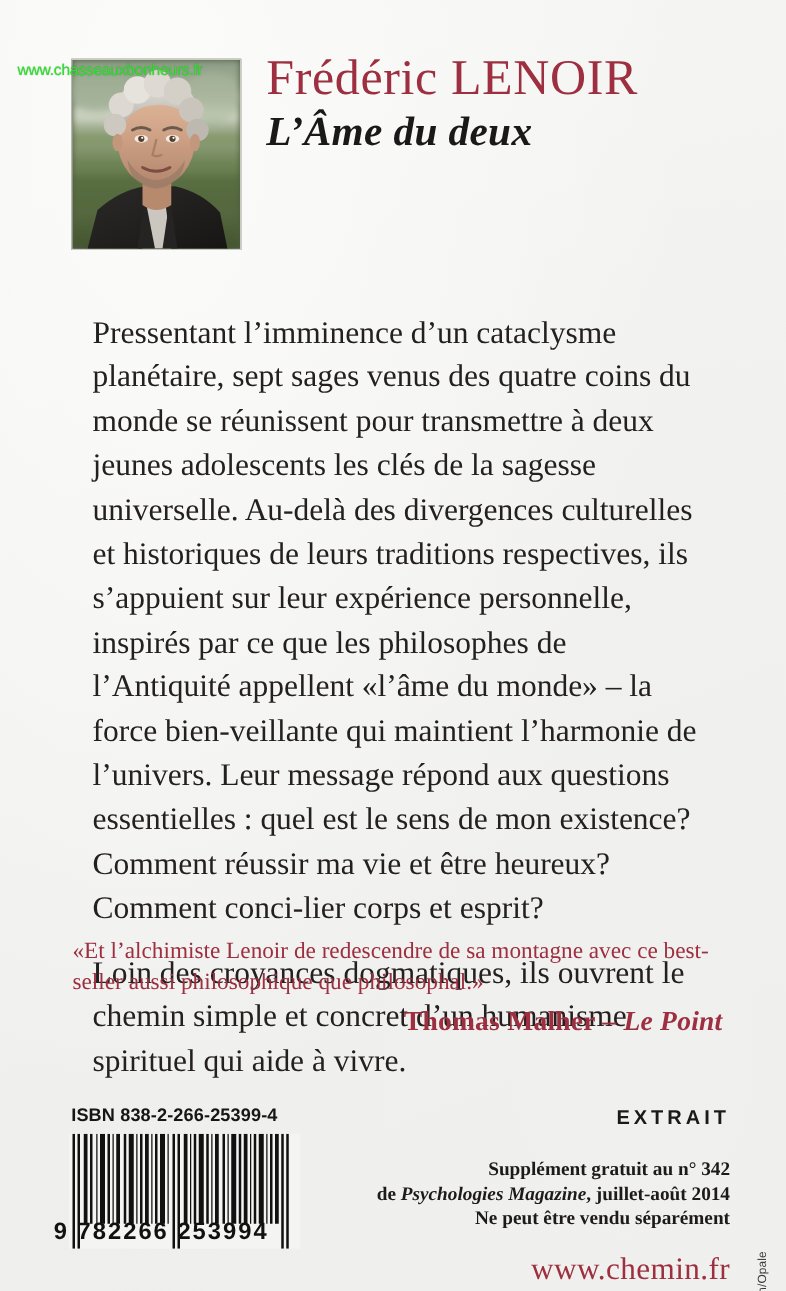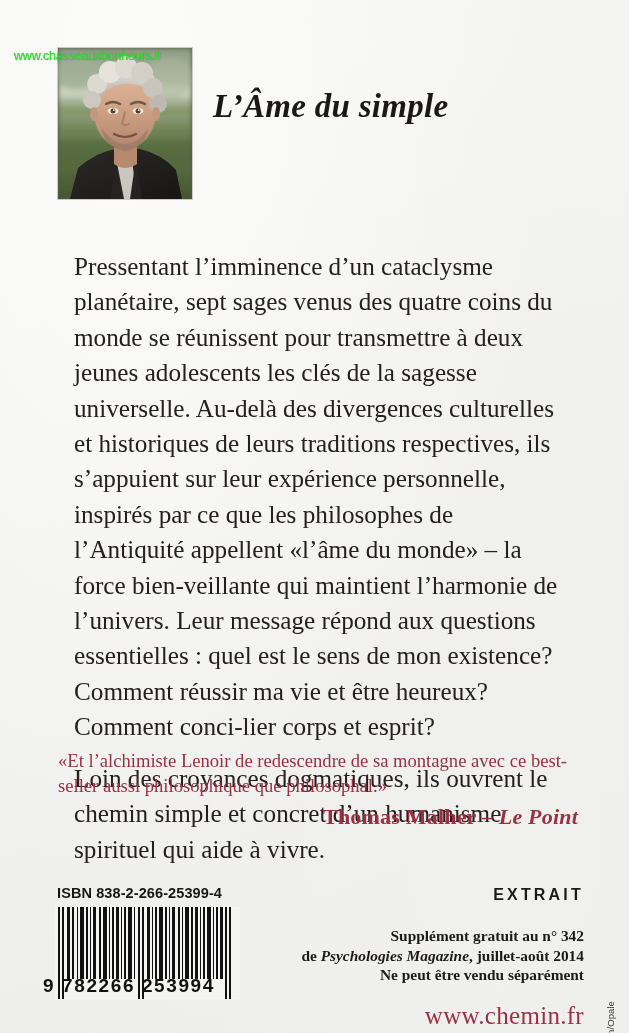--- a/index.html
+++ b/index.html
@@ -272,21 +272,22 @@
           <path d="M56 86 Q67 92 78 86" stroke="#7d4d45" stroke-width="2.2" fill="none" stroke-linecap="round"></path>
 
           <ellipse cx="36" cy="66" rx="4" ry="7" fill="#c2977b"></ellipse>
           <ellipse cx="98" cy="66" rx="4" ry="7" fill="#c2977b"></ellipse>
         </g>
       </svg>
     </div>
 
     <div id="watermark">www.chasseauxbonheurs.fr</div>
 
-    <div id="book-title">L’Âme du simple</div>
+    <div id="author-name">Frédéric LENOIR</div>
+    <div id="book-title">L’Âme du deux</div>
   </div>
 
   <div id="blurb">
     <p>Pressentant l’imminence d’un cataclysme planétaire, sept sages venus des quatre coins du monde se réunissent pour transmettre à deux jeunes adolescents les clés de la sagesse universelle. Au-delà des divergences culturelles et historiques de leurs traditions respectives, ils s’appuient sur leur expérience personnelle, inspirés par ce que les philosophes de l’Antiquité appellent «l’âme du monde» – la force bien-veillante qui maintient l’harmonie de l’univers. Leur message répond aux questions essentielles : quel est le sens de mon existence? Comment réussir ma vie et être heureux? Comment conci-lier corps et esprit?</p>
     <p>Loin des croyances dogmatiques, ils ouvrent le chemin simple et concret d’un humanisme spirituel qui aide à vivre.</p>
   </div>
 
   <div id="quote-block">
     <div id="quote-text">«Et l’alchimiste Lenoir de redescendre de sa montagne avec ce best-seller aussi philosophique que philosophal.»</div>
     <div id="quote-attrib"><span>Thomas Malher – </span><span class="src">Le Point</span></div>

